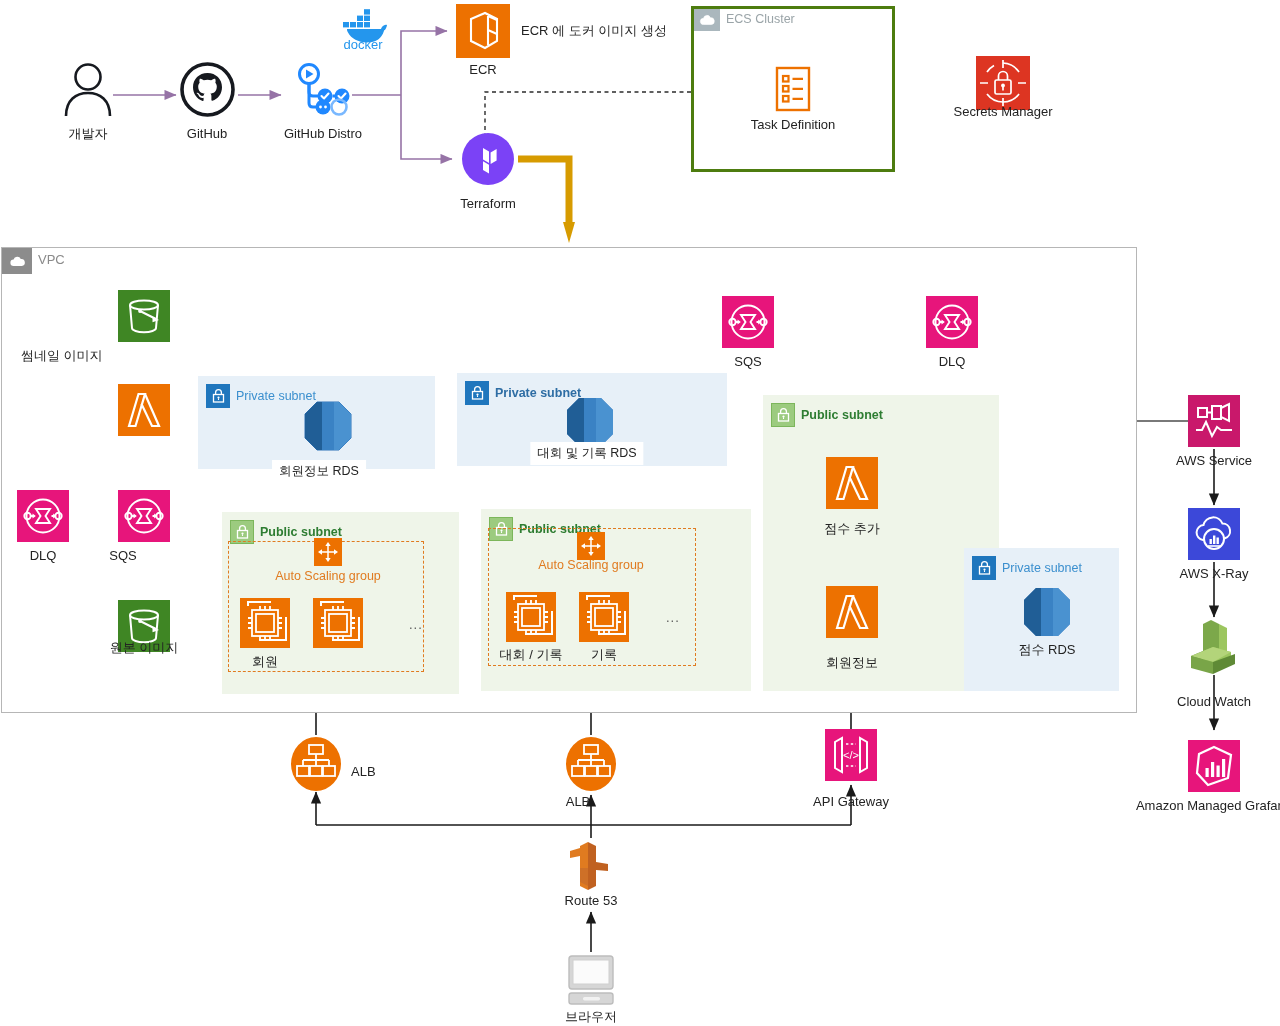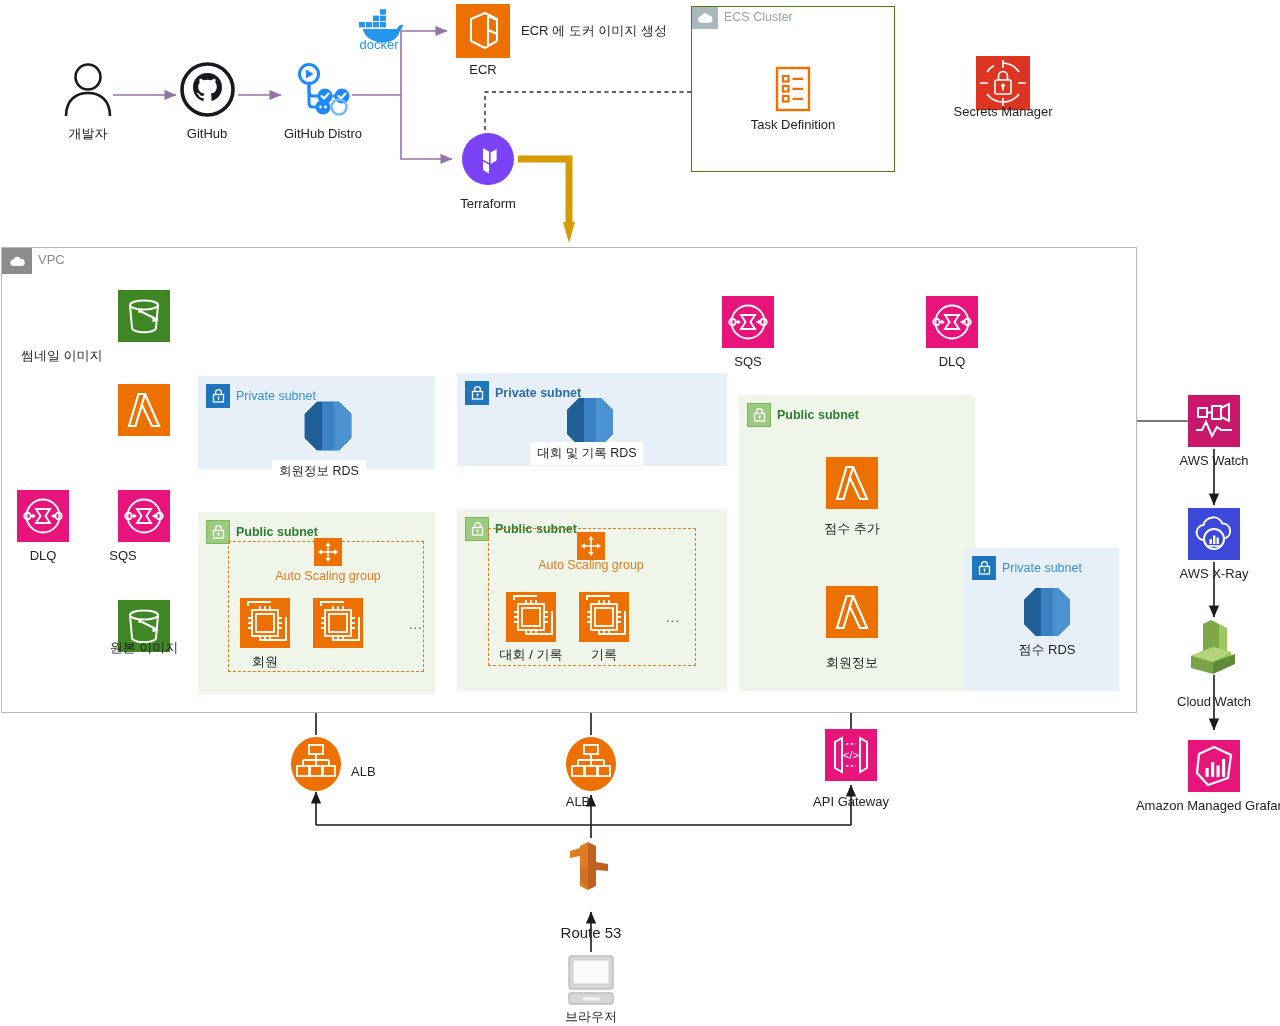--- a/index.html
+++ b/index.html
@@ -22,31 +22,31 @@
 
   
   .group-box{position:absolute;box-sizing:border-box;}
   .vpc-box{border:1px solid #b6b6b6;background:#ffffff;}
   .vpc-tab{
     position:absolute;left:0;top:0;width:30px;height:26px;background:#8c8c8c;
     display:flex;align-items:center;justify-content:center;
   }
   .vpc-title{position:absolute;left:36px;top:4px;font-size:13px;color:#8a8a8a;}
 
-  .ecs-box{border:1px solid #4d7c0f;background:#fff;}
+  .ecs-box{border:3px solid #4d7c0f;background:#fff;}
   .ecs-tab{position:absolute;left:0;top:0;width:26px;height:22px;background:#aab7bd;
     display:flex;align-items:center;justify-content:center;}
   .ecs-title{position:absolute;left:32px;top:3px;font-size:12.5px;color:#9aa4a8;}
 
   .svcdef-box{border:1px solid #c9c9c9;background:#fff;}
   .svcdef-title{position:absolute;left:8px;top:4px;font-size:12.5px;color:#6f6f6f;}
 
   .subnet{position:absolute;box-sizing:border-box;}
   .subnet.private{background:#e7f0f8;}
-  .subnet.public{background:#eff5e9;}
+  .subnet.public{background:#eff5e9;margin-left:24px;}
   .subnet-tab{position:absolute;left:8px;top:8px;width:24px;height:24px;
     display:flex;align-items:center;justify-content:center;box-sizing:border-box;}
   .subnet-tab.private{background:#1f76bd;border:1px solid #1f76bd;}
   .subnet-tab.public{background:#9ccb7f;border:1px solid #7cb65b;}
   .subnet-label{position:absolute;top:13px;font-size:12.5px;font-weight:bold;}
   .subnet-label.private{left:38px;color:#3b8fce;font-weight:normal;}
   .subnet-label.public{left:38px;color:#2e7d32;}
 
   .asg-box{position:absolute;box-sizing:border-box;border:1.6px dashed #e07b20;}
   .asg-title{position:absolute;font-size:12.5px;color:#e07b20;white-space:nowrap;
@@ -175,21 +175,21 @@
       <circle cx="50" cy="34" r="7.5" fill="#2088FF"></circle>
       <path d="M46.5,34 L49,36.5 L53.5,31.5" fill="none" stroke="#fff" stroke-width="2.1" stroke-linecap="round"></path>
       <circle cx="31" cy="45" r="7.5" fill="#2088FF"></circle>
       <circle cx="28.5" cy="45" r="1.4" fill="#fff"></circle>
         <circle cx="33.5" cy="45" r="1.4" fill="#fff"></circle>
       <circle cx="47" cy="45" r="7.5" fill="none" stroke="#79b8ff" stroke-width="2.6"></circle>
     </svg>
   </div>
   <div class="lbl ctr" style="left:323px;top:126px;">GitHub Distro</div>
 
-  <div class="node tile" style="left:352px;top:8px;text-align:right;">
+  <div class="node tile" style="left:336px;top:8px;text-align:right;">
     <svg width="54" height="42" viewBox="0 0 54 42">
       <g fill="#2496ED">
         <rect x="14" y="14" width="6" height="5.4"></rect>
           <rect x="21" y="14" width="6" height="5.4"></rect>
         <rect x="28" y="14" width="6" height="5.4"></rect>
           <rect x="21" y="7.6" width="6" height="5.4"></rect>
         <rect x="28" y="7.6" width="6" height="5.4"></rect>
           <rect x="28" y="1.2" width="6" height="5.4"></rect>
         <rect x="7" y="14" width="6" height="5.4"></rect>
       </g>
@@ -554,21 +554,21 @@
     <svg width="52" height="52" viewBox="0 0 52 52">
       <g fill="none" stroke="#fff" stroke-width="2">
         <rect x="10" y="13" width="9" height="9"></rect>
         <path d="M19,17.5 L24,17.5"></path>
         <path d="M24,11 L33,11 L33,24 L24,24 z"></path>
         <path d="M33,13 L41,9 L41,26 L33,22 z"></path>
         <path d="M8,35 L14,35 L18,27 L24,41 L29,32 L33,35 L44,35"></path>
       </g>
     </svg>
   </div>
-  <div class="lbl ctr" style="left:1214px;top:453px;">AWS Watch</div>
+  <div class="lbl ctr" style="left:1214px;top:453px;">AWS Service</div>
 
   <div class="node tile" style="left:1188px;top:508px;width:52px;height:52px;background:#3C48D9;">
     <svg width="52" height="52" viewBox="0 0 52 52">
       <path d="M15,32 a7.5,7.5 0 0,1 0.5,-14.9 a10,10 0 0,1 19,-1.5 a7.5,7.5 0 0,1 2.5,14.6 z" fill="none" stroke="#fff" stroke-width="2"></path>
       <circle cx="26" cy="31" r="10" fill="#3C48D9" stroke="#fff" stroke-width="2"></circle>
       <g fill="#fff">
         <rect x="21.5" y="31" width="2.4" height="5"></rect>
         <rect x="25" y="27.5" width="2.4" height="8.5"></rect>
         <rect x="28.5" y="29.5" width="2.4" height="6.5"></rect>
       </g>
@@ -645,21 +645,21 @@
 
   <div class="node tile" style="left:566px;top:838px;">
     <svg width="50" height="54" viewBox="0 0 50 54">
       <path d="M22,4 L30,8 L30,48 L22,52 z" fill="#C06120"></path>
       <path d="M22,4 L22,52 L14,48 L14,8 z" fill="#E07B20"></path>
       <path d="M14,10 L4,13 L4,20 L14,18 z" fill="#E07B20"></path>
       <path d="M30,24 L42,26 L42,33 L30,32 z" fill="#C06120"></path>
       <path d="M14,30 L14,44 L22,48 L22,30 z" fill="#CE7027"></path>
     </svg>
   </div>
-  <div class="lbl ctr" style="left:591px;top:893px;font-size:15px;margin-top:31px;">Route 53</div>
+  <div class="lbl ctr" style="left:591px;top:893px;font-size:13px;">Route 53</div>
 
   <div class="node tile" style="left:563px;top:952px;">
     <svg width="56" height="56" viewBox="0 0 56 56">
       <rect x="6" y="4" width="44" height="33" rx="3" fill="#d6d6d6" stroke="#bdbdbd" stroke-width="1.4"></rect>
       <rect x="10" y="8" width="36" height="24" fill="#fbfbfb" stroke="#cfcfcf" stroke-width="1"></rect>
       <rect x="6" y="41" width="44" height="11" rx="2.6" fill="#d6d6d6" stroke="#bdbdbd" stroke-width="1.4"></rect>
       <rect x="20" y="45" width="17" height="3.4" rx="1.6" fill="#f2f2f2"></rect>
     </svg>
   </div>
   <div class="lbl ctr" style="left:591px;top:1009px;">브라우저</div>

